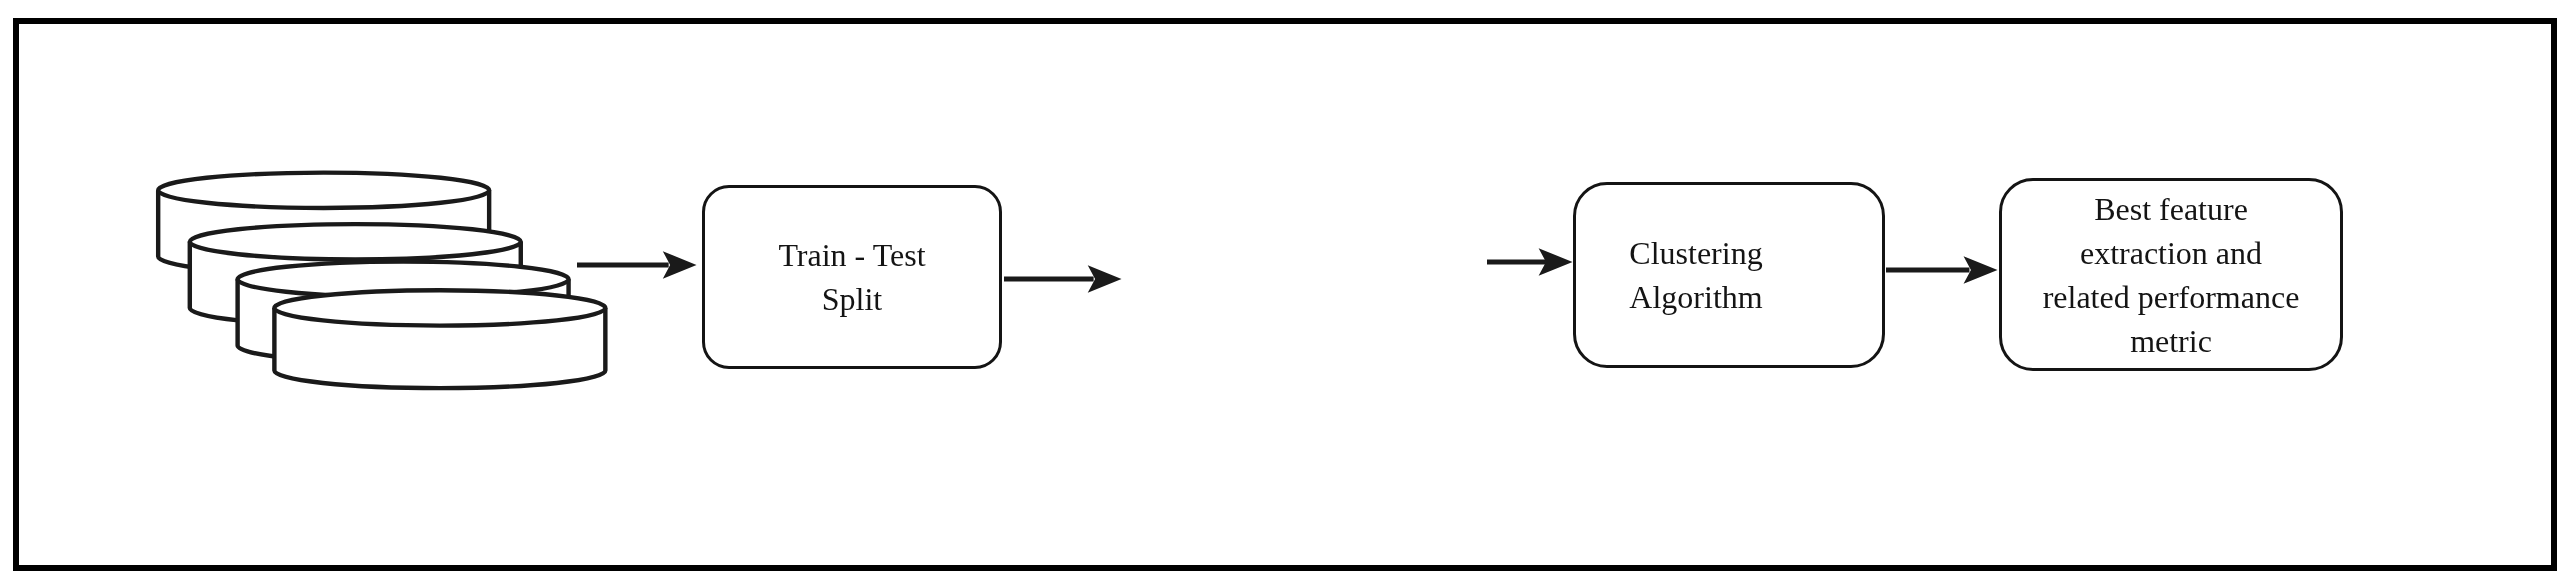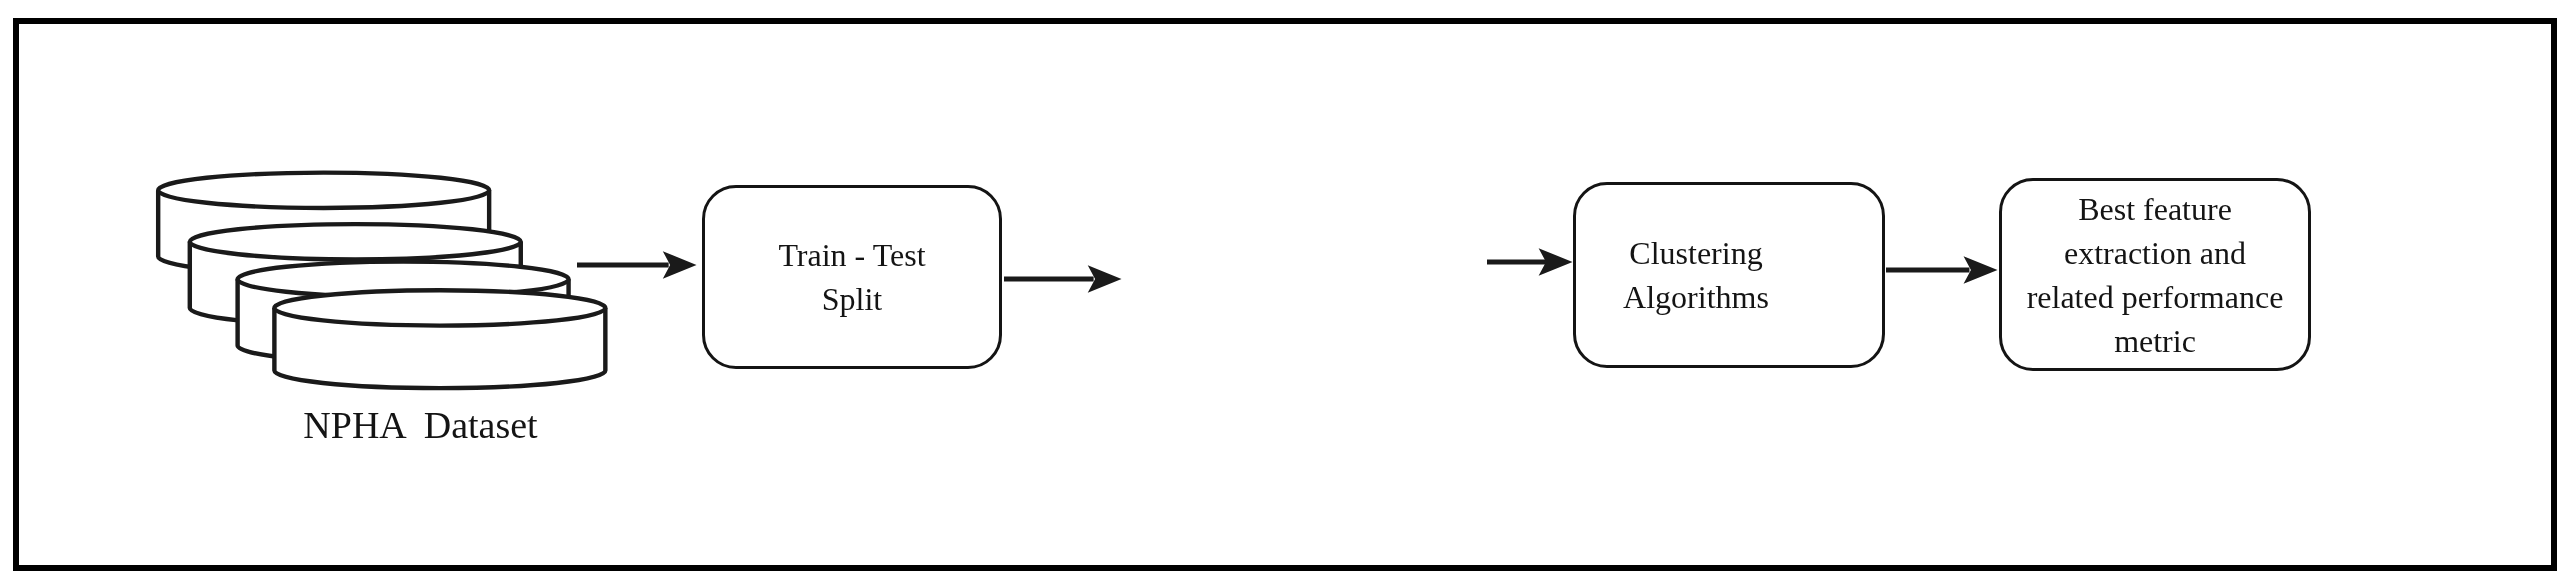--- a/index.html
+++ b/index.html
@@ -53,25 +53,25 @@
     align-items: center;
     justify-content: center;
   }
   .node-label {
     text-align: center;
     font-size: 32px;
     line-height: 44px;
     white-space: pre-line;
     color: #141414;
   }
-  .node-1 { left: 702px;  top: 185px; width: 300px; height: 184px; }
+  .node-1 { left: 702px;  top: 185px; width: 300px; height: 184px; border-radius: 27px; }
   .node-2 { left: 1122px; top: 185px; width: 364px; height: 186px; }
   .node-3 { left: 1573px; top: 182px; width: 312px; height: 186px; }
   .node-3 .node-label { padding-right: 66px; }
-  .node-4 { left: 1999px; top: 178px; width: 312px; height: 193px; }
+  .node-4 { left: 1999px; top: 178px; width: 344px; height: 193px; }
   .arrow {
     position: absolute;
     height: 32px;
   }
   .arrow-1 { left: 577px;  top: 249px; width: 121px; }
   .arrow-2 { left: 1004px; top: 263px; width: 119px; }
   .arrow-3 { left: 1487px; top: 246px; width: 87px; }
   .arrow-4 { left: 1886px; top: 254px; width: 113px; }
 </style>
 </head>
@@ -93,21 +93,20 @@
     <g>
       <path d="M123 154 L123 244 A225 24 0 0 0 573 244 L573 154" fill="#ffffff" stroke="#1a1a1a" stroke-width="6"></path>
       <ellipse cx="348" cy="154" rx="225" ry="24" fill="#ffffff" stroke="#1a1a1a" stroke-width="6"></ellipse>
     </g>
     <g>
       <path d="M173 193 L173 278 A225 24 0 0 0 623 278 L623 193" fill="#ffffff" stroke="#1a1a1a" stroke-width="6"></path>
       <ellipse cx="398" cy="193" rx="225" ry="24" fill="#ffffff" stroke="#1a1a1a" stroke-width="6"></ellipse>
     </g>
   </svg>
 
-  <div class="dataset-label">NPHA  Dataset</div>
 
   <svg class="arrow arrow-1" viewBox="0 0 165 44" preserveAspectRatio="none" xmlns="http://www.w3.org/2000/svg">
     <line x1="0" y1="22" x2="125" y2="22" stroke="#1a1a1a" stroke-width="7"></line>
     <polygon points="163,22 117,3 127,22 117,41" fill="#1a1a1a"></polygon>
   </svg>
 
   <svg class="arrow arrow-2" viewBox="0 0 162 44" preserveAspectRatio="none" xmlns="http://www.w3.org/2000/svg">
     <line x1="0" y1="22" x2="122" y2="22" stroke="#1a1a1a" stroke-width="7"></line>
     <polygon points="160,22 114,3 124,22 114,41" fill="#1a1a1a"></polygon>
   </svg>
@@ -123,21 +122,21 @@
   </svg>
 
   <div class="node node-1">
     <div class="node-label">Train - Test
 Split</div>
   </div>
 
 
   <div class="node node-3">
     <div class="node-label">Clustering
-Algorithms</div>
+Algorithm</div>
   </div>
 
   <div class="node node-4">
     <div class="node-label">Best feature
 extraction and
 related performance
 metric</div>
   </div>
 
 </div>

